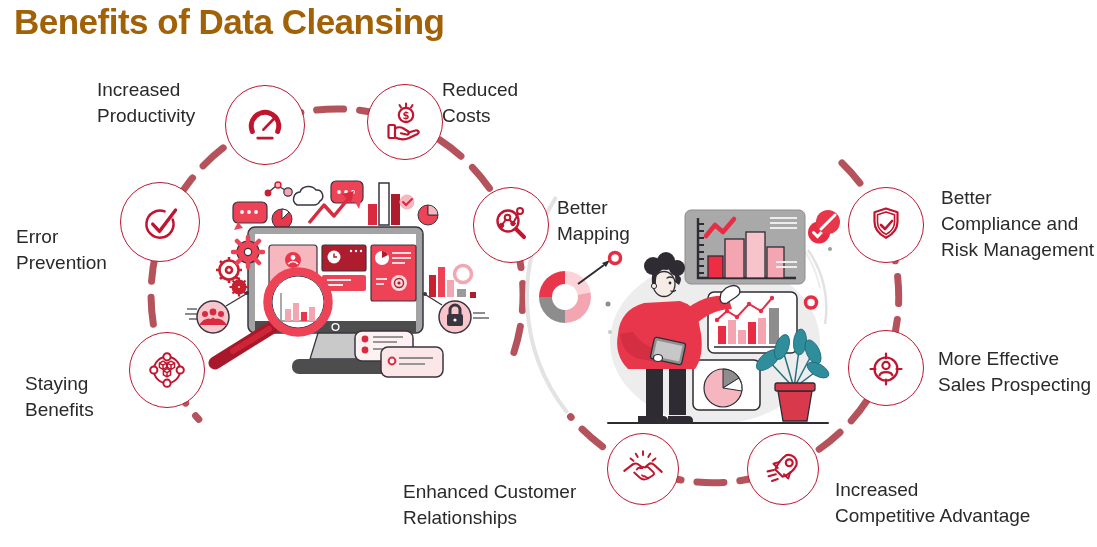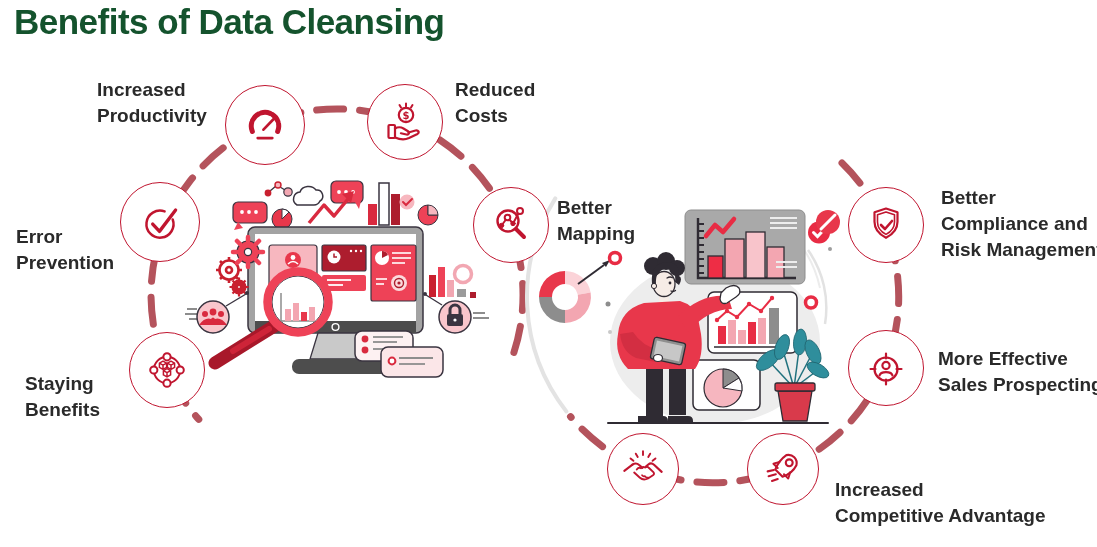--- a/index.html
+++ b/index.html
@@ -1,35 +1,35 @@
 <!DOCTYPE html>
 <html><head>
 <meta charset="utf-8">
 <style>
   html,body{margin:0;padding:0;background:#fff;}
   .stage{position:relative;width:1097px;height:547px;overflow:hidden;background:#fff;
          font-family:"Liberation Sans",sans-serif;}
   .page-title{position:absolute;left:14px;top:2px;margin:0;font-size:35px;font-weight:700;
-              color:#14532d;letter-spacing:-0.5px;}
+              color:#a16207;letter-spacing:-0.5px;}
   .arcs,.illo{position:absolute;pointer-events:none;}
   .arcs{left:0;top:0;}
   .illo-left{left:185px;top:163px;}
   .illo-right{left:520px;top:192px;}
   .badge{position:absolute;background:#fff;border:1.8px solid #c0152f;border-radius:50%;
          display:flex;align-items:center;justify-content:center;box-sizing:border-box;}
   .d80{width:80px;height:80px;} .d76{width:76px;height:76px;} .d72{width:72px;height:72px;}
   .badge svg{display:block;}
-  .benefit-label{position:absolute;font-size:19px;font-weight:700;line-height:1.36;
+  .benefit-label{position:absolute;font-size:19px;font-weight:400;line-height:1.36;
                  color:#2a2a2a;white-space:pre-line;}
   
   .b0{left:225px;top:85px;} .b1{left:367px;top:84px;} .b2{left:120px;top:182px;}
   .b3{left:473px;top:187px;} .b4{left:129px;top:332px;} .b5{left:848px;top:187px;}
   .b6{left:848px;top:330px;} .b7{left:607px;top:433px;} .b8{left:747px;top:433px;}
   
-  .l0{left:97px;top:77px;} .l1{left:455px;top:77px;} .l2{left:16px;top:204px;margin-top:20px;}
+  .l0{left:97px;top:77px;} .l1{left:442px;top:77px;} .l2{left:16px;top:204px;margin-top:20px;}
   .l3{left:557px;top:195px;} .l4{left:25px;top:371px;} .l5{left:941px;top:185px;width:200px;}
   .l6{left:938px;top:346px;width:200px;} .l7{left:403px;top:479px;} .l8{left:835px;top:477px;}
   .ic{stroke:#c0152f;fill:none;stroke-linecap:round;stroke-linejoin:round;}
 </style>
 </head>
 <body>
 
 <div class="stage">
 
   <h1 class="page-title">Benefits of Data Cleansing</h1>
@@ -406,16 +406,18 @@
 Prevention</div>
   <div class="benefit-label l3">Better
 Mapping</div>
   <div class="benefit-label l4">Staying
 Benefits</div>
   <div class="benefit-label l5">Better
 Compliance and
 Risk Management</div>
   <div class="benefit-label l6">More Effective
 Sales Prospecting</div>
+  <div class="benefit-label l7">Enhanced Customer
+Relationships</div>
   <div class="benefit-label l8">Increased
 Competitive Advantage</div>
 
 </div>
 
 </body></html>

